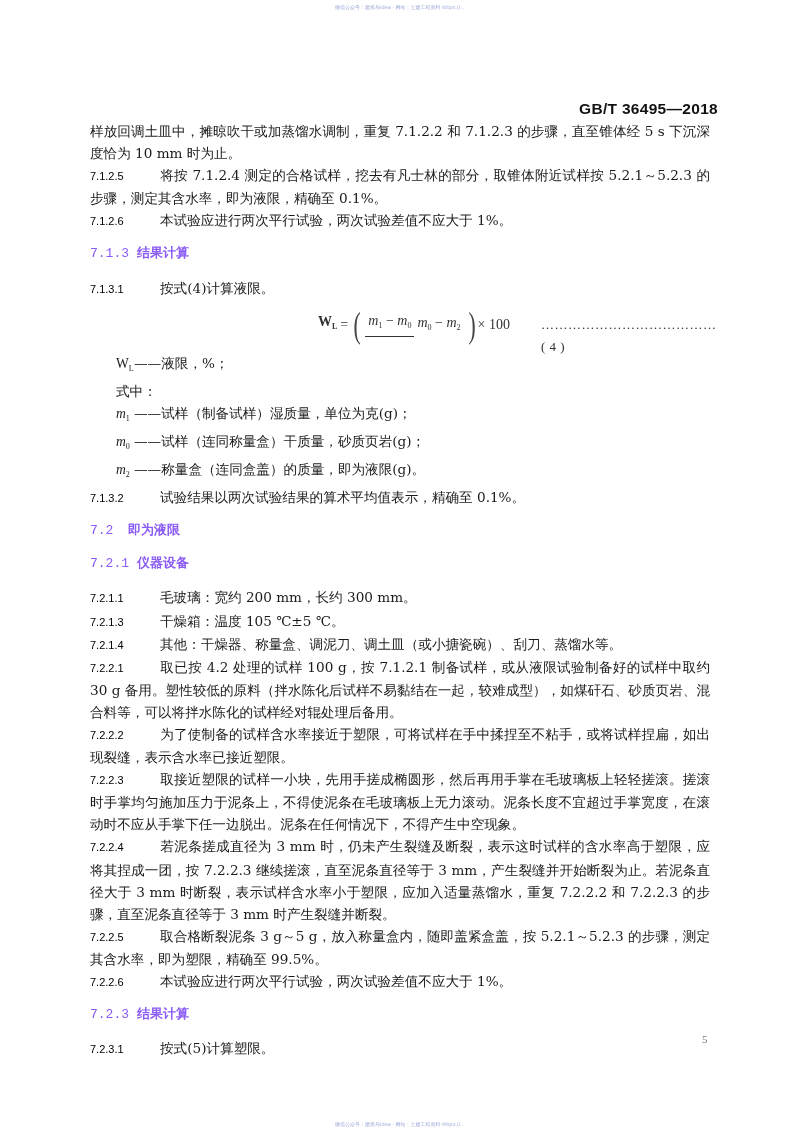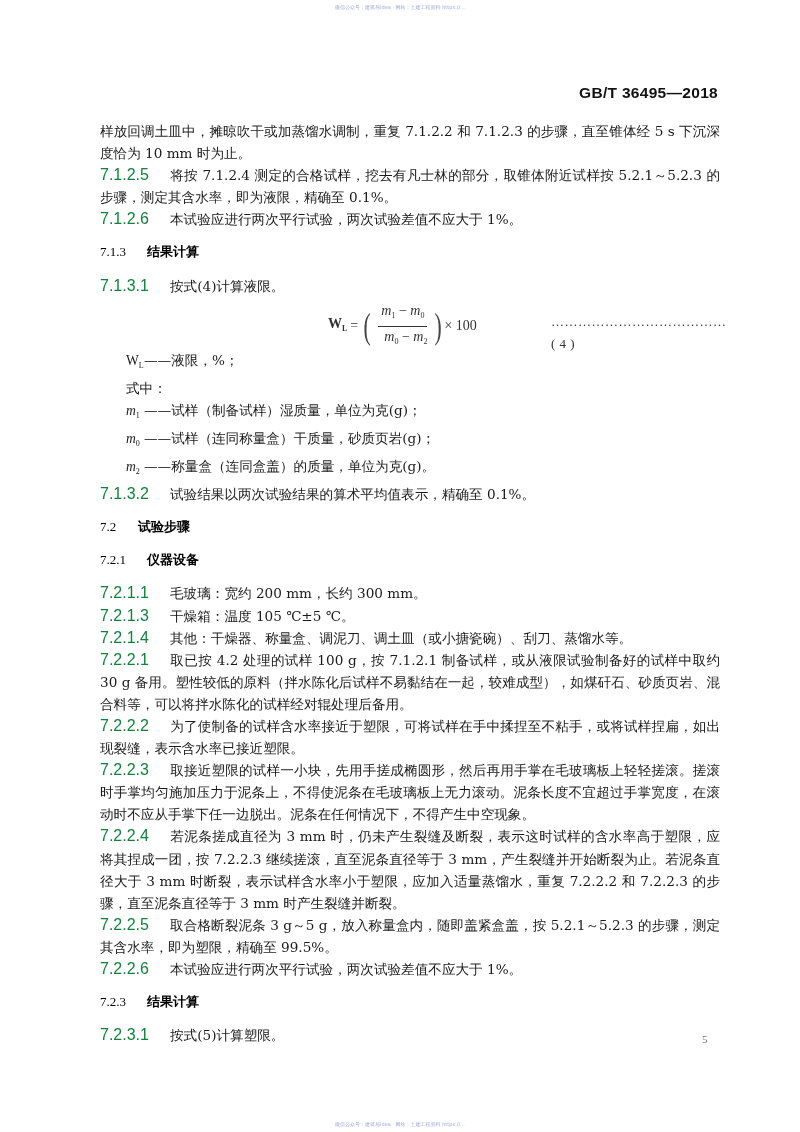--- a/index.html
+++ b/index.html
@@ -8,55 +8,55 @@
     font-family: "DejaVu Serif", "Liberation Serif", serif;
     color: #1a1a1a;
   }
   .watermark {
     position: absolute; left: 0; width: 800px; text-align: center;
     font-family: "DejaVu Sans", sans-serif; font-size: 5px; color: #9aa6d6;
   }
   .wm-top { top: 4px; }
   .wm-bottom { top: 1121px; }
   .std-number {
-    position: absolute; right: 82px; top: 84px;
+    position: absolute; right: 82px; top: 100px;
     font-family: "Liberation Sans", "DejaVu Sans", sans-serif;
     font-weight: bold; font-size: 15.5px; letter-spacing: 0.3px; color: #111;
   }
   .content {
-    position: absolute; left: 100px; top: 120px; width: 620px;
+    position: absolute; left: 90px; top: 120px; width: 620px;
     font-size: 13.6px; line-height: 22.1px;
   }
   .p { margin: 0; text-align: justify; text-justify: inter-character; }
   .num {
     font-family: "Liberation Sans", "DejaVu Sans", sans-serif;
-    font-size: 16px; color: #15803d; display: inline-block; min-width: 70px; margin-right: 0;
+    font-size: 11px; color: #000000; display: inline-block; min-width: 70px; margin-right: 0;
   }
   .h {
-    font-family: Liberation Serif, serif;
-    font-weight: bold; font-size: 13px; color: #000000;
+    font-family: Liberation Mono, monospace;
+    font-weight: bold; font-size: 13px; color: #8b5cf6;
     margin: 11px 0 11px 0;
   }
   .h .hnum { font-weight: normal; display: inline-block; min-width: 47px; }
   .h .hnum.short { min-width: 38px; }
   .formula-row {
     position: relative; height: 46px; margin: 3px 0 3px 0;
   }
   .formula {
     position: absolute; left: 228px; top: 2px;
     display: flex; align-items: center;
     font-family: "Liberation Serif", "DejaVu Serif", serif; font-size: 14px; color: #333;
   }
   .formula .var { font-weight: bold; }
   .formula .sub { font-size: 8px; vertical-align: -3px; }
   .formula .it { font-style: italic; }
   .paren { font-size: 36px; font-weight: 200; line-height: 40px; color: #444; transform: scaleX(0.6); display: inline-block; }
-  .frac { display: inline-flex; flex-direction: column; align-items: center; padding: 0 2px; justify-content: flex-end; }
+  .frac { display: inline-flex; flex-direction: row; align-items: center; padding: 0 2px; justify-content: flex-end; }
   .frac .top { border-bottom: 1px solid #333; padding: 0 3px 1px 3px; line-height: 18px; }
-  .frac .bot { padding: 1px 3px 0 3px; line-height: 18px; margin-left: 6px; }
+  .frac .bot { padding: 1px 3px 0 3px; line-height: 18px; }
   .eqno {
     position: absolute; left: 451px; top: 11px; font-size: 13px; color: #333;
     letter-spacing: 0.5px; font-family: "Liberation Serif", "DejaVu Serif", serif;
   }
   .where { padding-left: 26px; }
   .def { padding-left: 26px; }
   .def .sym { display: inline-block; min-width: 18px; font-style: italic; font-family: "Liberation Serif", serif; }
   .def .sym.W { font-style: normal; }
   .def .sym .sub { font-size: 8px; vertical-align: -3px; font-style: normal; }
   .page-number {
@@ -96,25 +96,25 @@
       <span>× 100</span>
     </div>
     <div class="eqno">…………………………………( 4 )</div>
   </div>
 
   <p class="p def"><span class="sym W"><span>W</span><span class="sub">L</span></span><span>——液限，%；</span></p>
 
   <p class="p where">式中：</p>
   <p class="p def"><span class="sym"><span>m</span><span class="sub">1</span></span><span>——试样（制备试样）湿质量，单位为克(g)；</span></p>
   <p class="p def"><span class="sym"><span>m</span><span class="sub">0</span></span><span>——试样（连同称量盒）干质量，砂质页岩(g)；</span></p>
-  <p class="p def"><span class="sym"><span>m</span><span class="sub">2</span></span><span>——称量盒（连同盒盖）的质量，单位为克(g)。</span></p>
+  <p class="p def"><span class="sym"><span>m</span><span class="sub">2</span></span><span>——称量盒（连同盒盖）的质量，即为液限(g)。</span></p>
 
   <p class="p"><span class="num">7.1.3.2</span><span>试验结果以两次试验结果的算术平均值表示，精确至 0.1%。</span></p>
 
-  <div class="h"><span class="hnum short">7.2</span><span>试验步骤</span></div>
+  <div class="h"><span class="hnum short">7.2</span><span>即为液限</span></div>
 
   <div class="h"><span class="hnum">7.2.1</span><span>仪器设备</span></div>
 
   <p class="p"><span class="num">7.2.1.1</span><span>毛玻璃：宽约 200 mm，长约 300 mm。</span></p>
   <p class="p"><span class="num">7.2.1.3</span><span>干燥箱：温度 105 ℃±5 ℃。</span></p>
   <p class="p"><span class="num">7.2.1.4</span><span>其他：干燥器、称量盒、调泥刀、调土皿（或小搪瓷碗）、刮刀、蒸馏水等。</span></p>
 
 
   <p class="p"><span class="num">7.2.2.1</span><span>取已按 4.2 处理的试样 100 g，按 7.1.2.1 制备试样，或从液限试验制备好的试样中取约 30 g 备用。塑性较低的原料（拌水陈化后试样不易黏结在一起，较难成型），如煤矸石、砂质页岩、混合料等，可以将拌水陈化的试样经对辊处理后备用。</span></p>
   <p class="p"><span class="num">7.2.2.2</span><span>为了使制备的试样含水率接近于塑限，可将试样在手中揉捏至不粘手，或将试样捏扁，如出现裂缝，表示含水率已接近塑限。</span></p>

